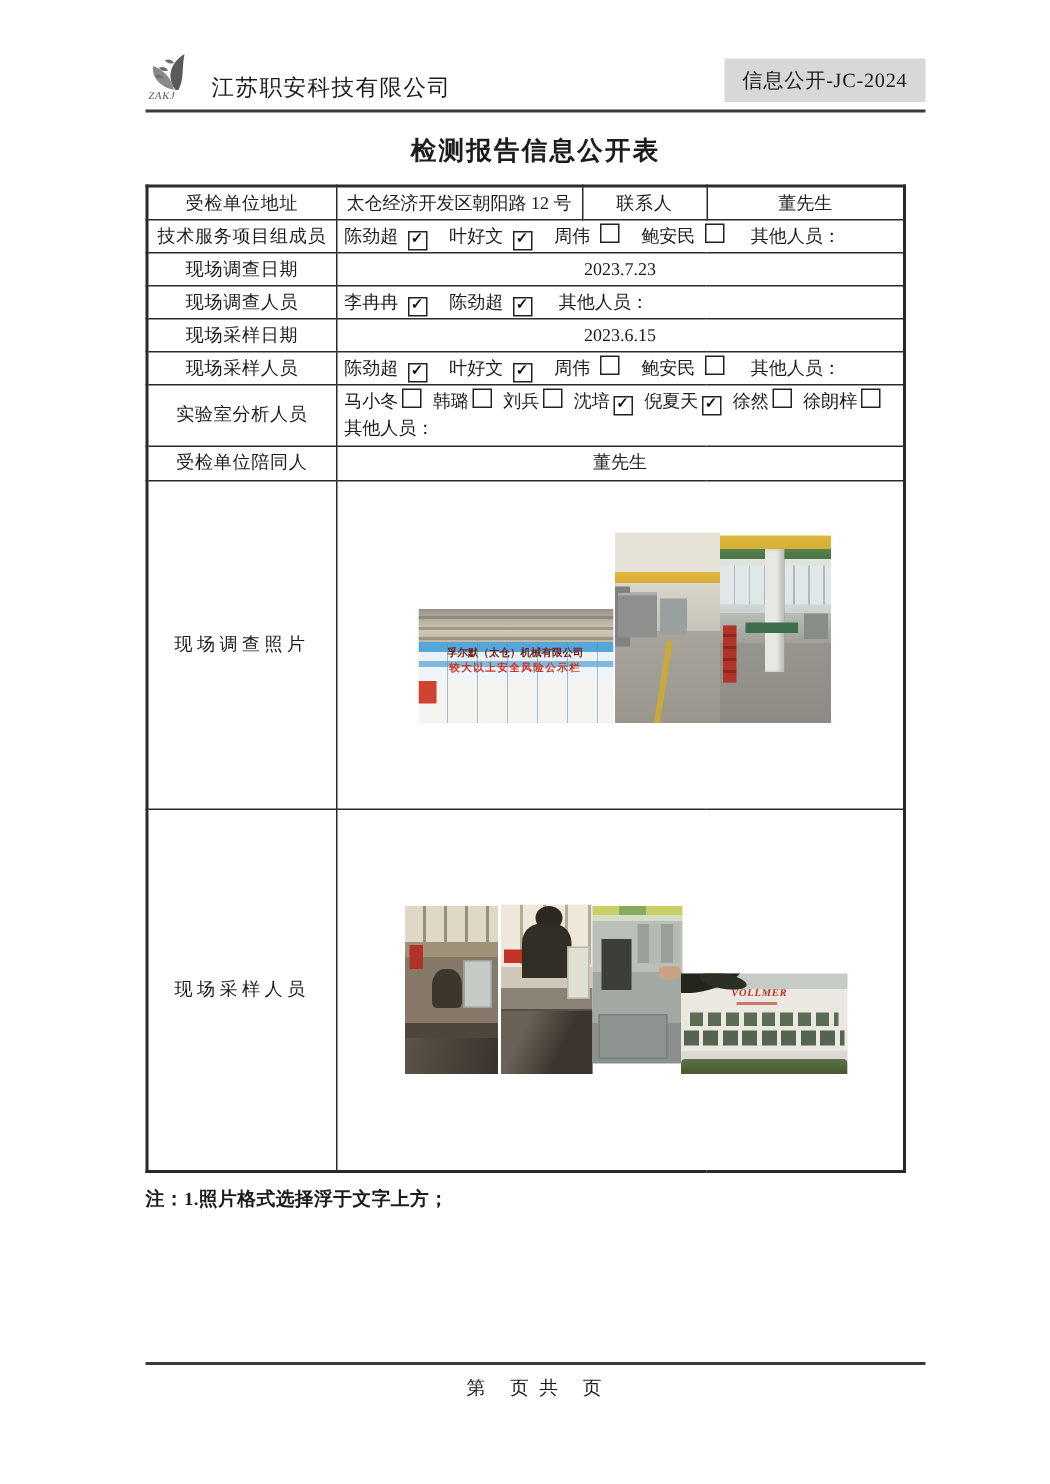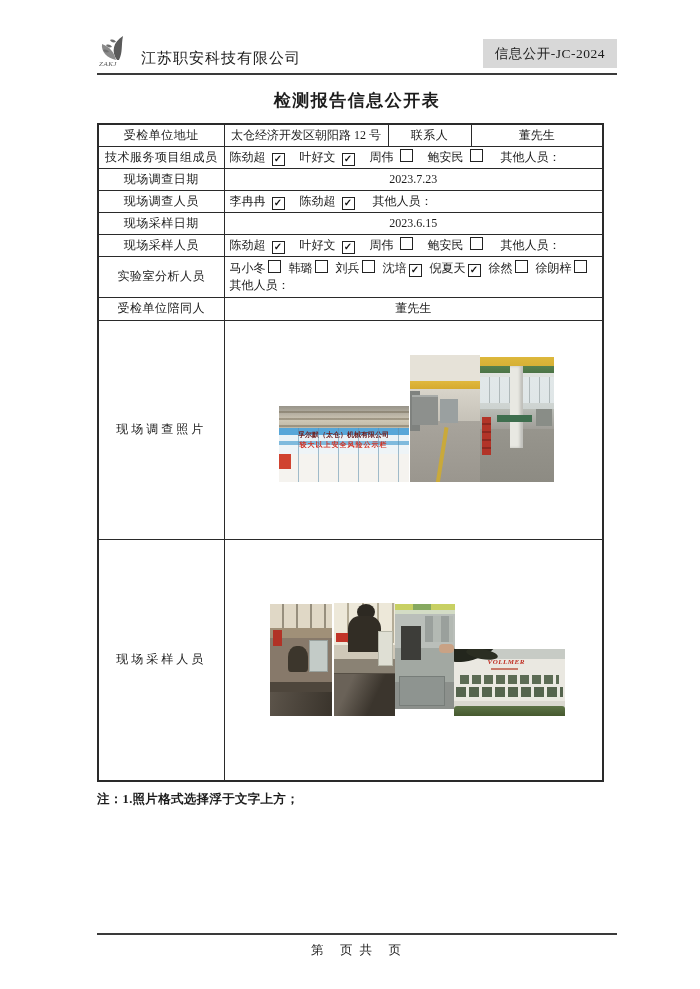--- a/index.html
+++ b/index.html
@@ -136,21 +136,21 @@
     background:repeating-linear-gradient(90deg,#55644e 0 10px,#eae8e1 10px 13px); }
   .pg-bush { left:0; right:0; bottom:0; height:10px; border-radius:3px 3px 0 0;
     background:linear-gradient(180deg,#5d7347,#46592f); }
   .pg-branch1 { left:-8px; top:-7px; width:50px; height:18px; background:#23261d;
     border-radius:50%; transform:rotate(-16deg); }
   .pg-branch2 { left:12px; top:0px; width:32px; height:10px; background:#2b2e22;
     border-radius:50%; transform:rotate(10deg); }
 
   
   .note { font-size:12.5px; margin-top:9px; letter-spacing:.3px;font-weight:bold; }
-  .footer { position:absolute; left:97px; top:933px; width:520px;
+  .footer { position:absolute; left:97px; top:908px; width:520px;
     border-top:2px solid #3a3a3a; text-align:center; padding-top:7px;
     font-size:12.5px; letter-spacing:2px; }
 </style>
 </head>
 <body>
 
 <div class="page">
   <div class="content">
 
     <div class="hdr">

